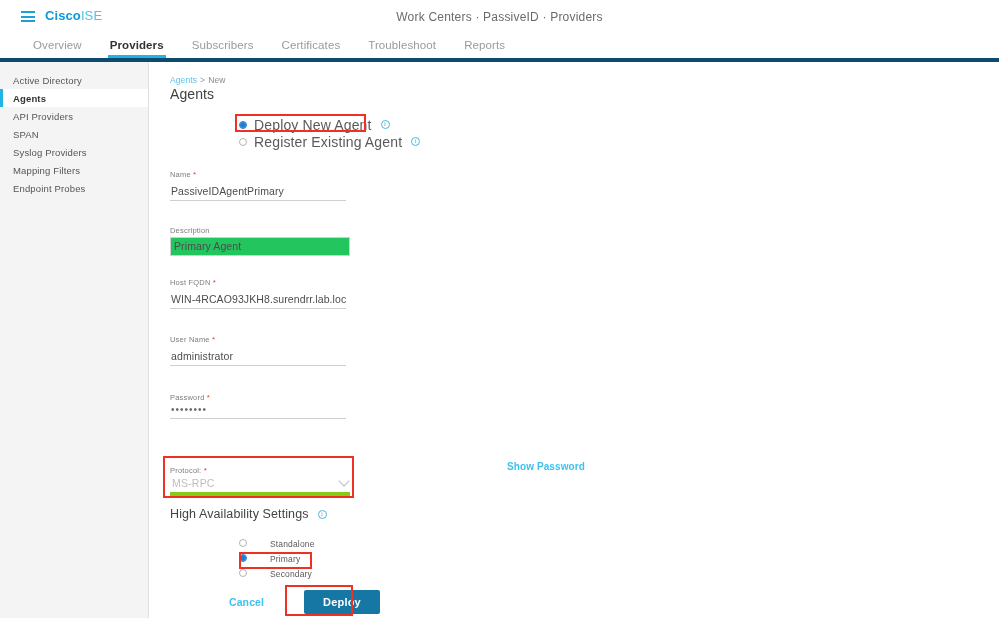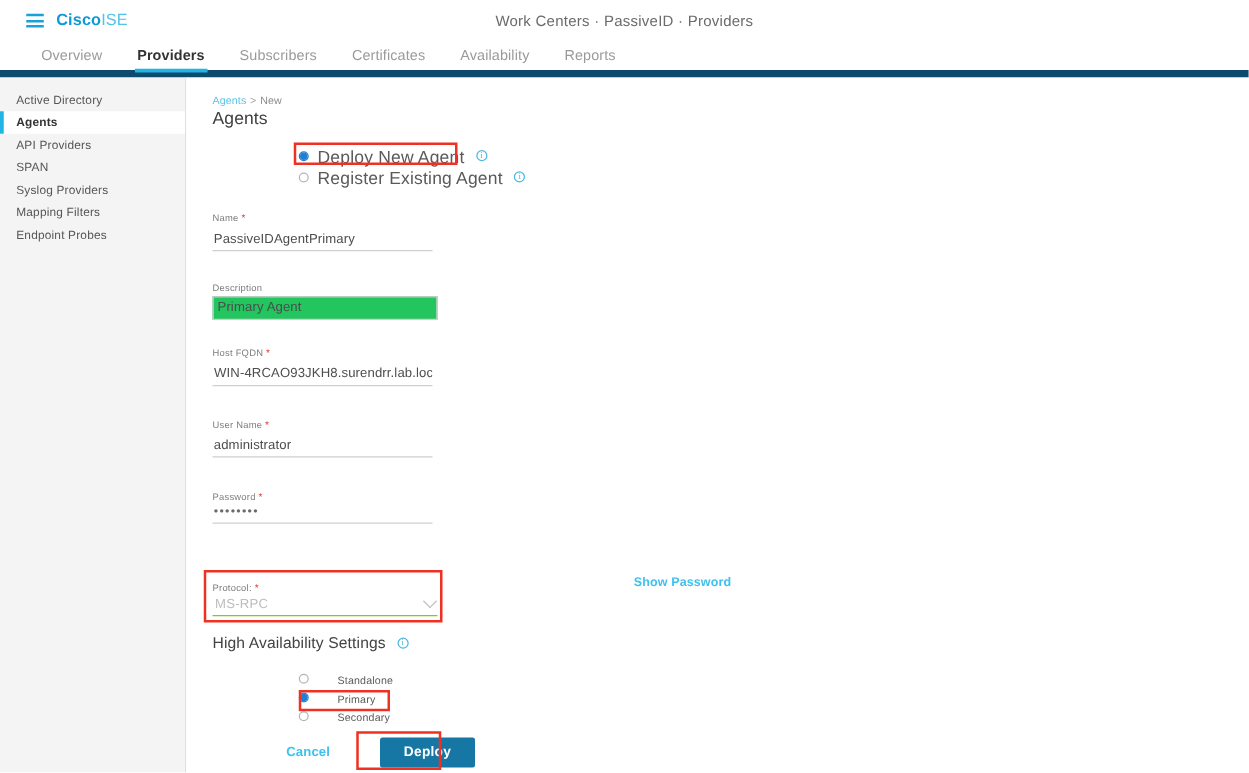--- a/index.html
+++ b/index.html
@@ -49,21 +49,21 @@
     font-size: 12px; color: #6b6b6b;
     letter-spacing: .2px;
     pointer-events: none;
   }
 
   
   .tabbar {
     position: absolute; left: 0; top: 34px;
     width: 999px; height: 28px;
     background: #ffffff;
-    border-bottom: 6px solid #0c4a6e;
+    border-bottom: 4px solid #0c4a6e;
     display: flex; align-items: flex-start;
     padding-left: 19px;
   }
   .tab {
     position: relative;
     font-size: 11.5px;
     color: #9a9a9a;
     padding: 5px 14px 6px 14px;
     cursor: pointer;
     white-space: nowrap;
@@ -262,21 +262,21 @@
 
   
   .select-wrap {
     position: absolute;
     left: 21px; top: 404px;
     width: 180px;
   }
   .select-box {
     width: 180px;
     border: none;
-    border-bottom: 1px solid #84cc16;
+    border-bottom: 4px solid #84cc16;
     display: flex; align-items: center; justify-content: space-between;
     padding: 0 2px 3px 2px;
     cursor: pointer;
   }
   .select-value {
     font-size: 10.5px;
     color: #bdbdbd;
     letter-spacing: .2px;
   }
   .chev {
@@ -355,21 +355,21 @@
       <span class="b1">Cisco</span><span class="b2">ISE</span>
     </div>
     <div class="page-title-center">Work Centers · PassiveID · Providers</div>
   </div>
 
   <div class="tabbar">
     <div class="tab">Overview</div>
     <div class="tab active">Providers</div>
     <div class="tab">Subscribers</div>
     <div class="tab">Certificates</div>
-    <div class="tab">Availability</div>
+    <div class="tab">Troubleshoot</div>
     <div class="tab">Reports</div>
   </div>
 
   <div class="sidebar">
     <div class="side-item">Active Directory</div>
     <div class="side-item active">Agents</div>
     <div class="side-item">API Providers</div>
     <div class="side-item">SPAN</div>
     <div class="side-item">Syslog Providers</div>
     <div class="side-item">Mapping Filters</div>

